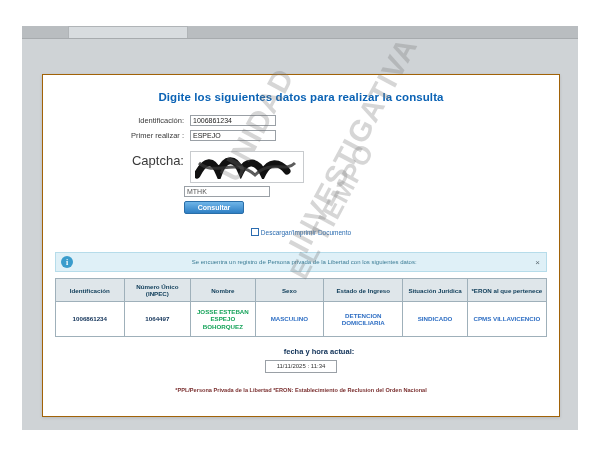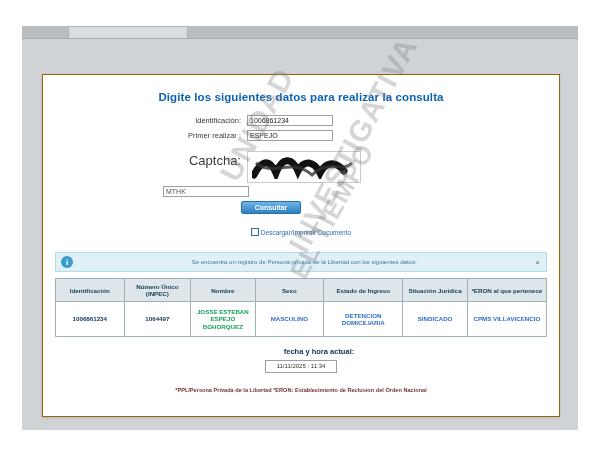--- a/index.html
+++ b/index.html
@@ -34,21 +34,21 @@
     text-align:center;
     color:#0b63b5;
     font-weight:bold;
     font-size:11.5px;
     margin-top:16px;
     letter-spacing:.1px;
   }
   
   .form{
     margin-top:12px;
-    padding-left:120px;
+    padding-left:63px;
     font-size:8px;
     color:#333;
   }
   .form-row{display:flex;align-items:center;margin-bottom:4px;}
   .form-label{width:78px;text-align:right;padding-right:6px;font-size:7.5px;color:#3a3a3a;}
   .form-input{
     width:86px;height:11px;
     border:1px solid #9aa0a6;background:#fff;
     font-size:7px;color:#222;
     padding:0 2px;line-height:11px;
@@ -58,21 +58,21 @@
   .captcha-row{display:flex;align-items:flex-start;margin-top:10px;}
   .captcha-label{width:78px;text-align:right;padding-right:6px;font-size:13px;color:#3a3a3a;padding-top:2px;}
   .captcha-box{
     width:112px;height:30px;background:#ffffff;border:1px solid #c8cbce;
     position:relative;overflow:hidden;
   }
   .captcha-scribble{
     position:absolute;left:4px;top:3px;width:104px;height:24px;
   }
   .captcha-input{
-    margin-top:3px;
+    margin-left:78px;margin-top:3px;
     width:86px;height:11px;border:1px solid #9aa0a6;background:#fff;
     font-size:7px;color:#555;padding:0 2px;box-sizing:border-box;
     font-family:"Liberation Sans", sans-serif;
   }
   .btn-wrap{margin-left:78px;margin-top:4px;}
   .btn-consultar{
     width:60px;height:13px;
     background:linear-gradient(#6fb5e8,#2e7fc4);
     border:1px solid #2a6ea8;border-radius:2px;
     color:#ffffff;font-size:7px;font-weight:bold;

